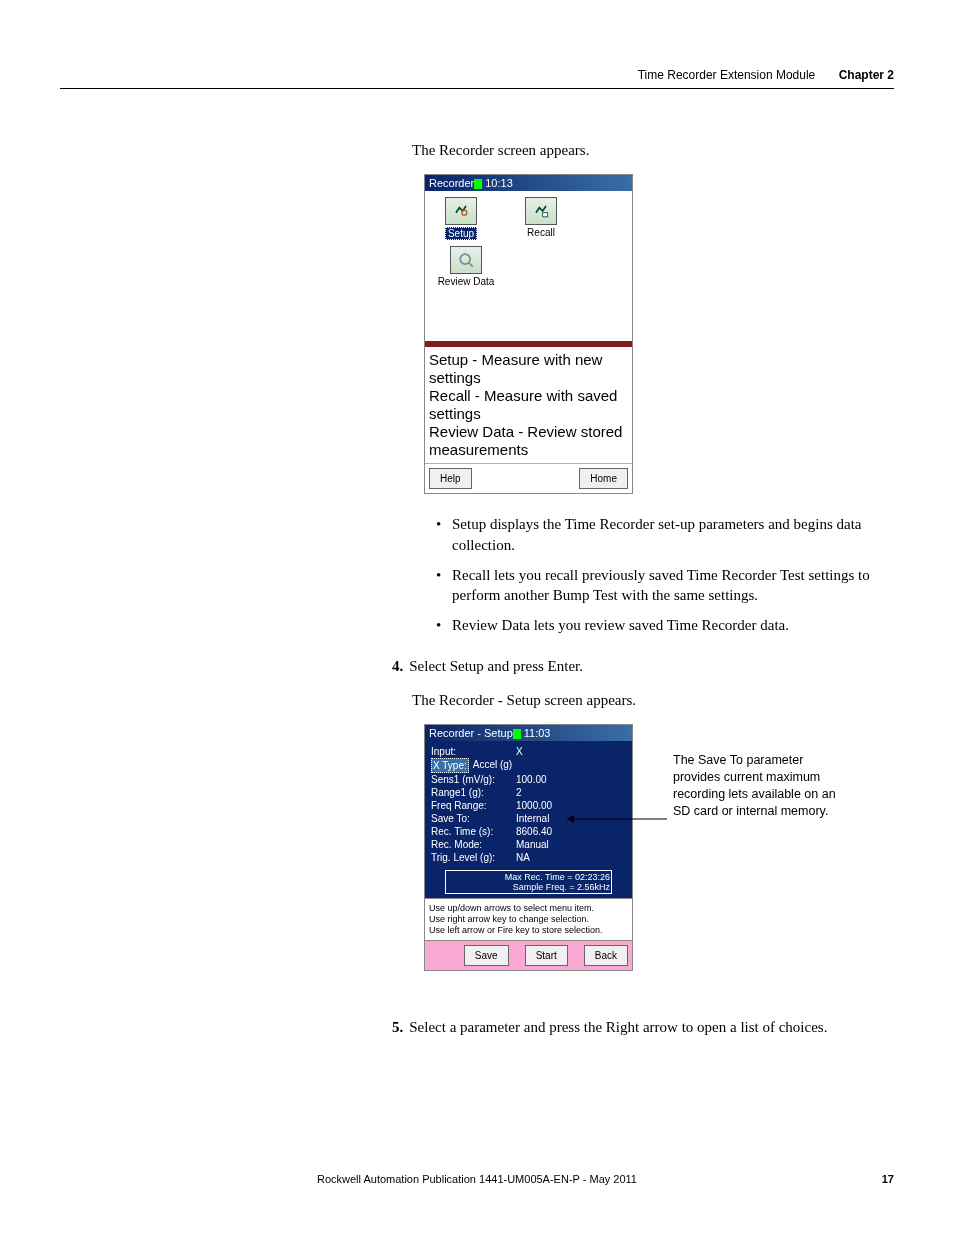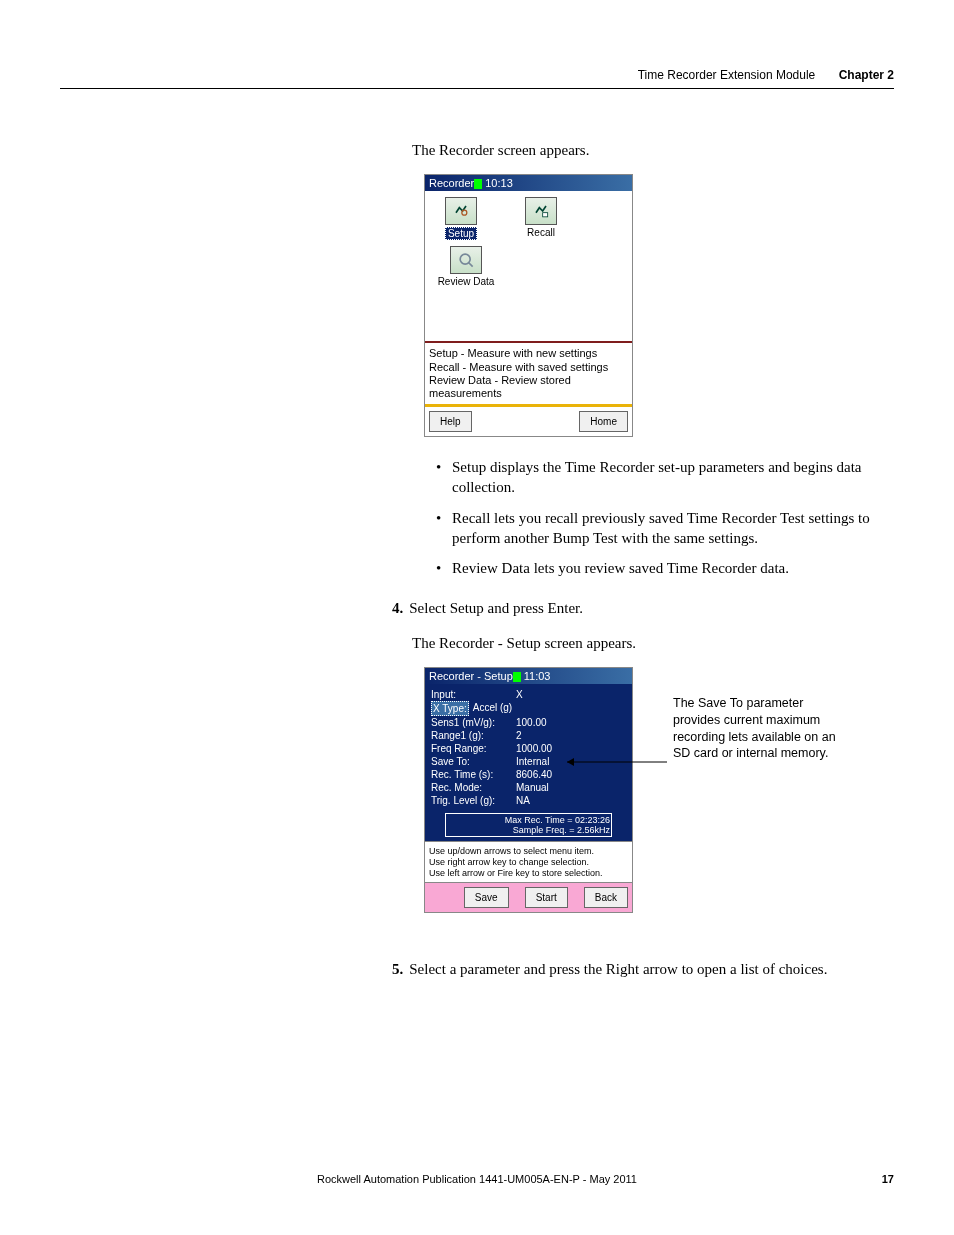--- a/index.html
+++ b/index.html
@@ -93,28 +93,28 @@
     margin-top: 2px;
     display: inline-block;
     padding: 0 2px;
   }
   .ui-icon .label.selected {
     background: #0a246a;
     color: #fff;
     border: 1px dotted #fff;
   }
   .desc-area {
-    border-top: 2px solid #7f1d1d;
+    border-top: 6px solid #7f1d1d;
     padding: 4px 4px;
-    font-size: 11px;
+    font-size: 15px;
     line-height: 1.2;
     min-height: 46px;
   }
   .btn-row {
-    border-top: 3px solid #eab308;
+    border-top: 1px solid #eab308;
     display: flex;
     justify-content: space-between;
     padding: 4px;
   }
   .ui-btn {
     border: 1px solid #666;
     padding: 4px 10px;
     font-size: 10px;
     background: #f0f0f0;
     min-width: 40px;

